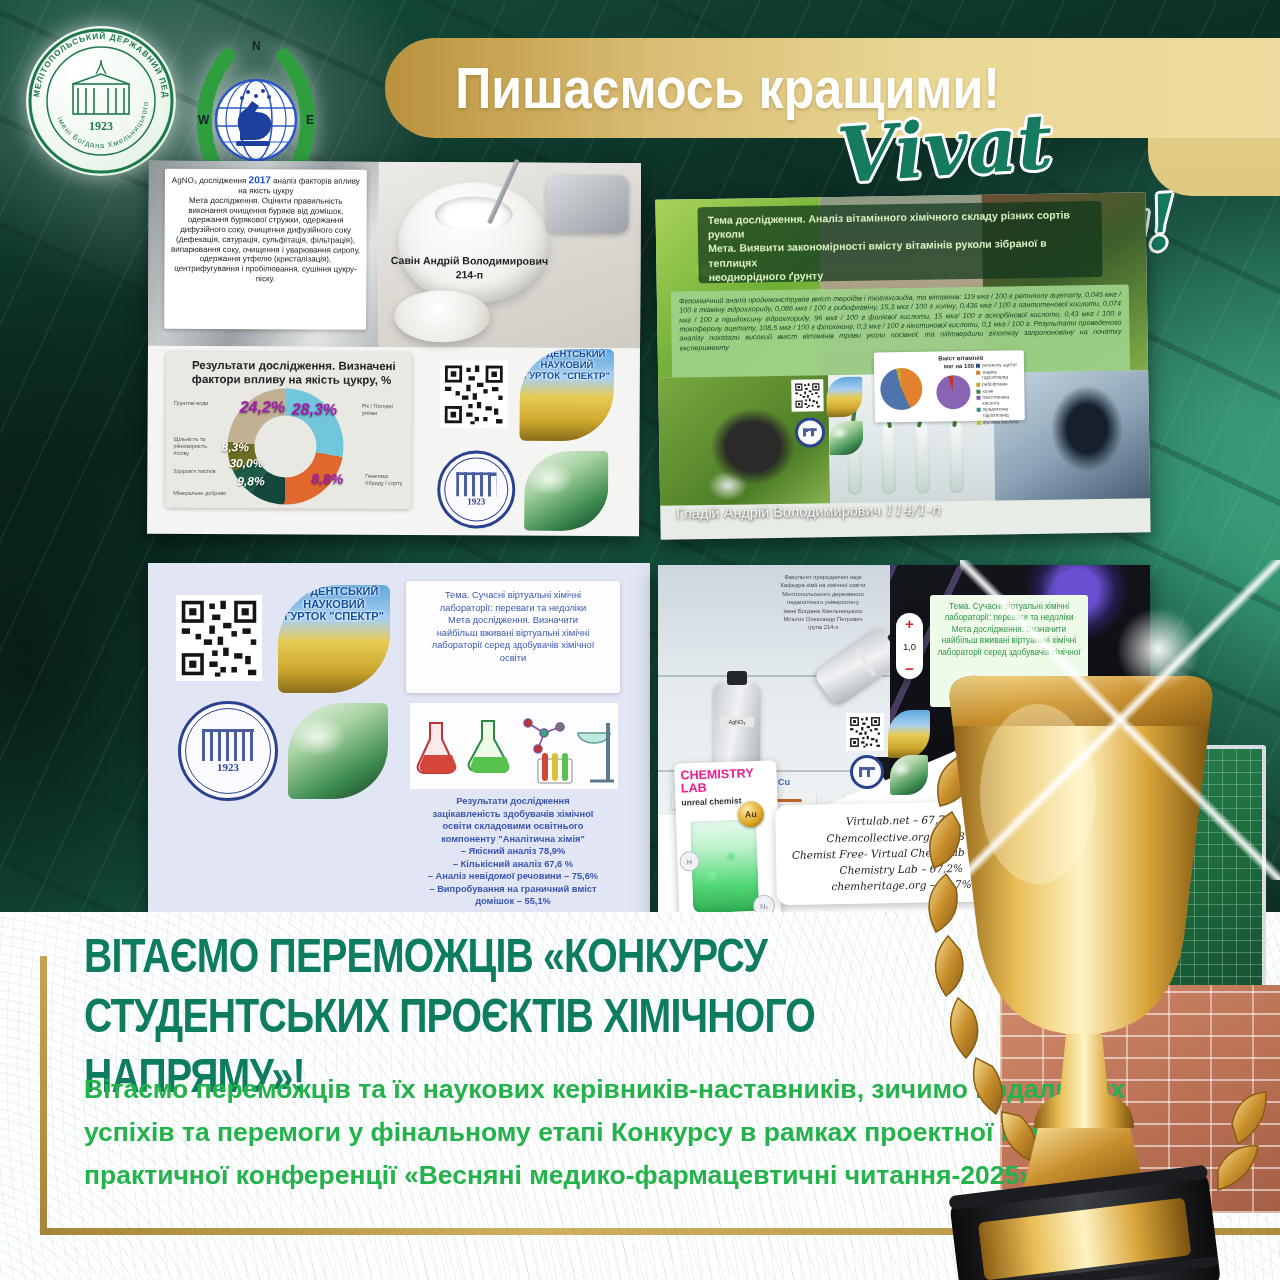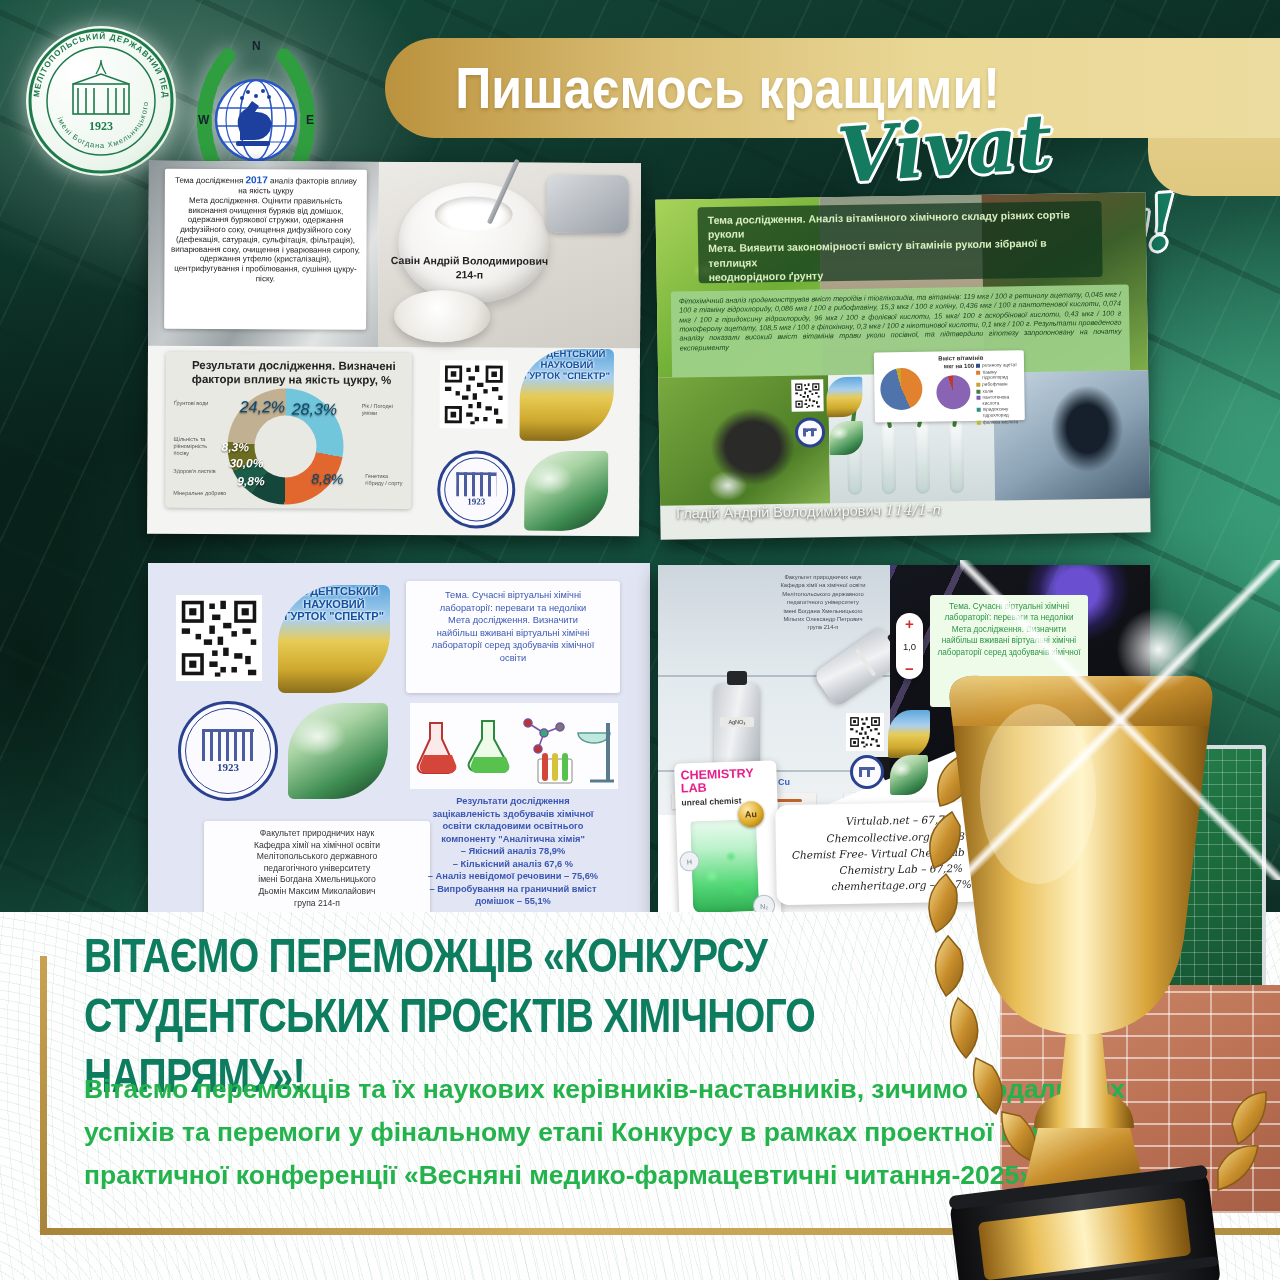--- a/index.html
+++ b/index.html
@@ -76,21 +76,21 @@
   .meterBlue{left:402px;top:76px;width:86px;height:104px;border-radius:12px;background:linear-gradient(160deg,#3f6fc0 0%,#2a4f9d 60%,#1d3c80 100%);box-shadow:0 3px 7px rgba(0,0,0,.3);}
   .meterBrand{position:absolute;left:0;top:7px;width:100%;text-align:center;font-size:7px;color:#e8eefc;}
   .meterScreen{position:absolute;left:14px;top:20px;width:58px;height:40px;background:#eef3ec;border-radius:4px;
     display:flex;align-items:center;justify-content:center;font-family:"DejaVu Sans Mono",monospace;font-size:20px;color:#222;}
   .p1name{left:226px;top:92px;width:190px;text-align:center;font-weight:bold;font-size:10.5px;color:#222;line-height:1.3;}
   .chartPanel{left:18px;top:191px;width:246px;height:156px;background:#e9e9e4;border-radius:4px;box-shadow:0 1px 4px rgba(0,0,0,.25);}
   .chartTitle{position:absolute;left:26px;top:6px;width:214px;font-size:11.5px;font-weight:bold;color:#232323;line-height:1.25;}
   .donut{position:absolute;left:62px;top:36px;width:116px;height:116px;border-radius:50%;
     background:conic-gradient(from 0deg,#72c6db 0 27.9%,#e2672f 27.9% 50.2%,#14463c 50.2% 59.9%,#1d5c49 59.9% 67.9%,#6d6d22 67.9% 76.1%,#c2b093 76.1% 100%);}
   .donut::after{content:"";position:absolute;inset:27px;border-radius:50%;background:#e9e9e4;}
-  .pctBig{position:absolute;font-size:16px;font-weight:normal;font-style:italic;color:#0c4a6e;text-shadow:0 1px 2px rgba(0,0,0,.55);}
+  .pctBig{position:absolute;font-size:16px;font-weight:bold;font-style:italic;color:#a21caf;text-shadow:0 1px 2px rgba(0,0,0,.55);}
   .pctSm{position:absolute;font-size:12px;font-weight:bold;font-style:italic;color:#fff;text-shadow:0 1px 2px rgba(0,0,0,.55);}
   .dLbl{position:absolute;font-size:5.5px;color:#555;line-height:1.25;}
   
   .p2{left:658px;top:196px;width:490px;height:340px;transform:rotate(-.9deg);background:#e8ece6;}
   .p2 .stripA{left:0;top:0;width:164px;height:178px;background:radial-gradient(18px 12px at 30% 40%, #bce06a, transparent 70%),radial-gradient(22px 14px at 70% 70%, #9fd14f, transparent 70%),linear-gradient(140deg,#a8d35a,#6fae35 60%,#8cc24a);}
   .p2 .stripB{left:164px;top:0;width:162px;height:178px;background:linear-gradient(180deg,#8e9a84 0%,#b7a98e 40%,#6f7b62 100%);}
   .p2 .stripC{left:326px;top:0;width:164px;height:178px;background:radial-gradient(30px 20px at 40% 60%, #55822f, transparent 75%),linear-gradient(150deg,#6d4f35 0%,#3c5e2a 45%,#7fae49 100%);}
   .p2 .titleBox{left:42px;top:8px;width:404px;height:76px;background:rgba(14,52,28,.72);border-radius:4px;
     padding:6px 10px;box-sizing:border-box;color:#d9efc0;font-size:10.5px;font-weight:bold;line-height:1.35;}
   .p2 .analysisBox{left:14px;top:92px;width:458px;height:88px;background:rgba(158,209,138,.92);border-radius:3px;
@@ -294,21 +294,21 @@
 
   <div class="abs bannerRight"></div>
   <div class="abs banner">
     <div class="bannerTitle">Пишаємось кращими!</div>
   </div>
   <div class="abs script">Vivat chemistry!</div>
 
   <div class="abs poster p1">
     <div class="abs photoL"></div>
     <div class="abs topicBox">
-      <span>Тема дослідження</span>
+      <span>AgNO₃ дослідження</span>
       <b style="color:#1450c8;font-size:10px">2017</b>
       <span>аналіз факторів впливу на якість цукру</span>
       <div>Мета дослідження. Оцінити правильність виконання очищення буряків від домішок, одержання бурякової стружки, одержання дифузійного соку, очищення дифузійного соку (дефекація, сатурація, сульфітація, фільтрація), випарювання соку, очищення і уварювання сиропу, одержання утфелю (кристалізація), центрифугування і пробілювання, сушіння цукру-піску.</div>
     </div>
     <div class="abs photoR"></div>
     <div class="abs bowl"></div>
     <div class="abs spoon"></div>
     <div class="abs lid"></div>
     <div class="abs meterGray"></div>
     <div class="abs p1name ml">Савін Андрій Володимирович
@@ -461,27 +461,20 @@
       <path d="M168,30 a16,10 0 0 0 32,0 z" fill="#bfe8df" stroke="#5a9a8e" stroke-width="1.5"></path>
       <rect x="196" y="20" width="4" height="58" fill="#5a7a8e"></rect>
       <line x1="180" y1="78" x2="204" y2="78" stroke="#5a7a8e" stroke-width="3"></line>
     </svg>
     <div class="abs sealSm" style="left:30px;top:138px;width:100px;height:100px">
       <div class="ring"></div>
         <div class="bldg"></div>
       <div class="sealYear" style="font-size:11px">1923</div>
     </div>
     <div class="abs leafgreen" style="left:140px;top:140px;width:100px;height:96px"></div>
-    <div class="abs facBox ml">Факультет природничих наук
-Кафедра хімії на хімічної освіти
-Мелітопольського державного
-педагогічного університету
-імені Богдана Хмельницького
-Дьомін Максим Миколайович
-група 214-п</div>
     <div class="abs results ml">Результати дослідження
 зацікавленість здобувачів хімічної
 освіти складовими освітнього
 компоненту "Аналітична хімія"
 – Якісний аналіз 78,9%
 – Кількісний аналіз 67,6 %
 – Аналіз невідомої речовини – 75,6%
 – Випробування на граничний вміст
 домішок – 55,1%</div>
   </div>

